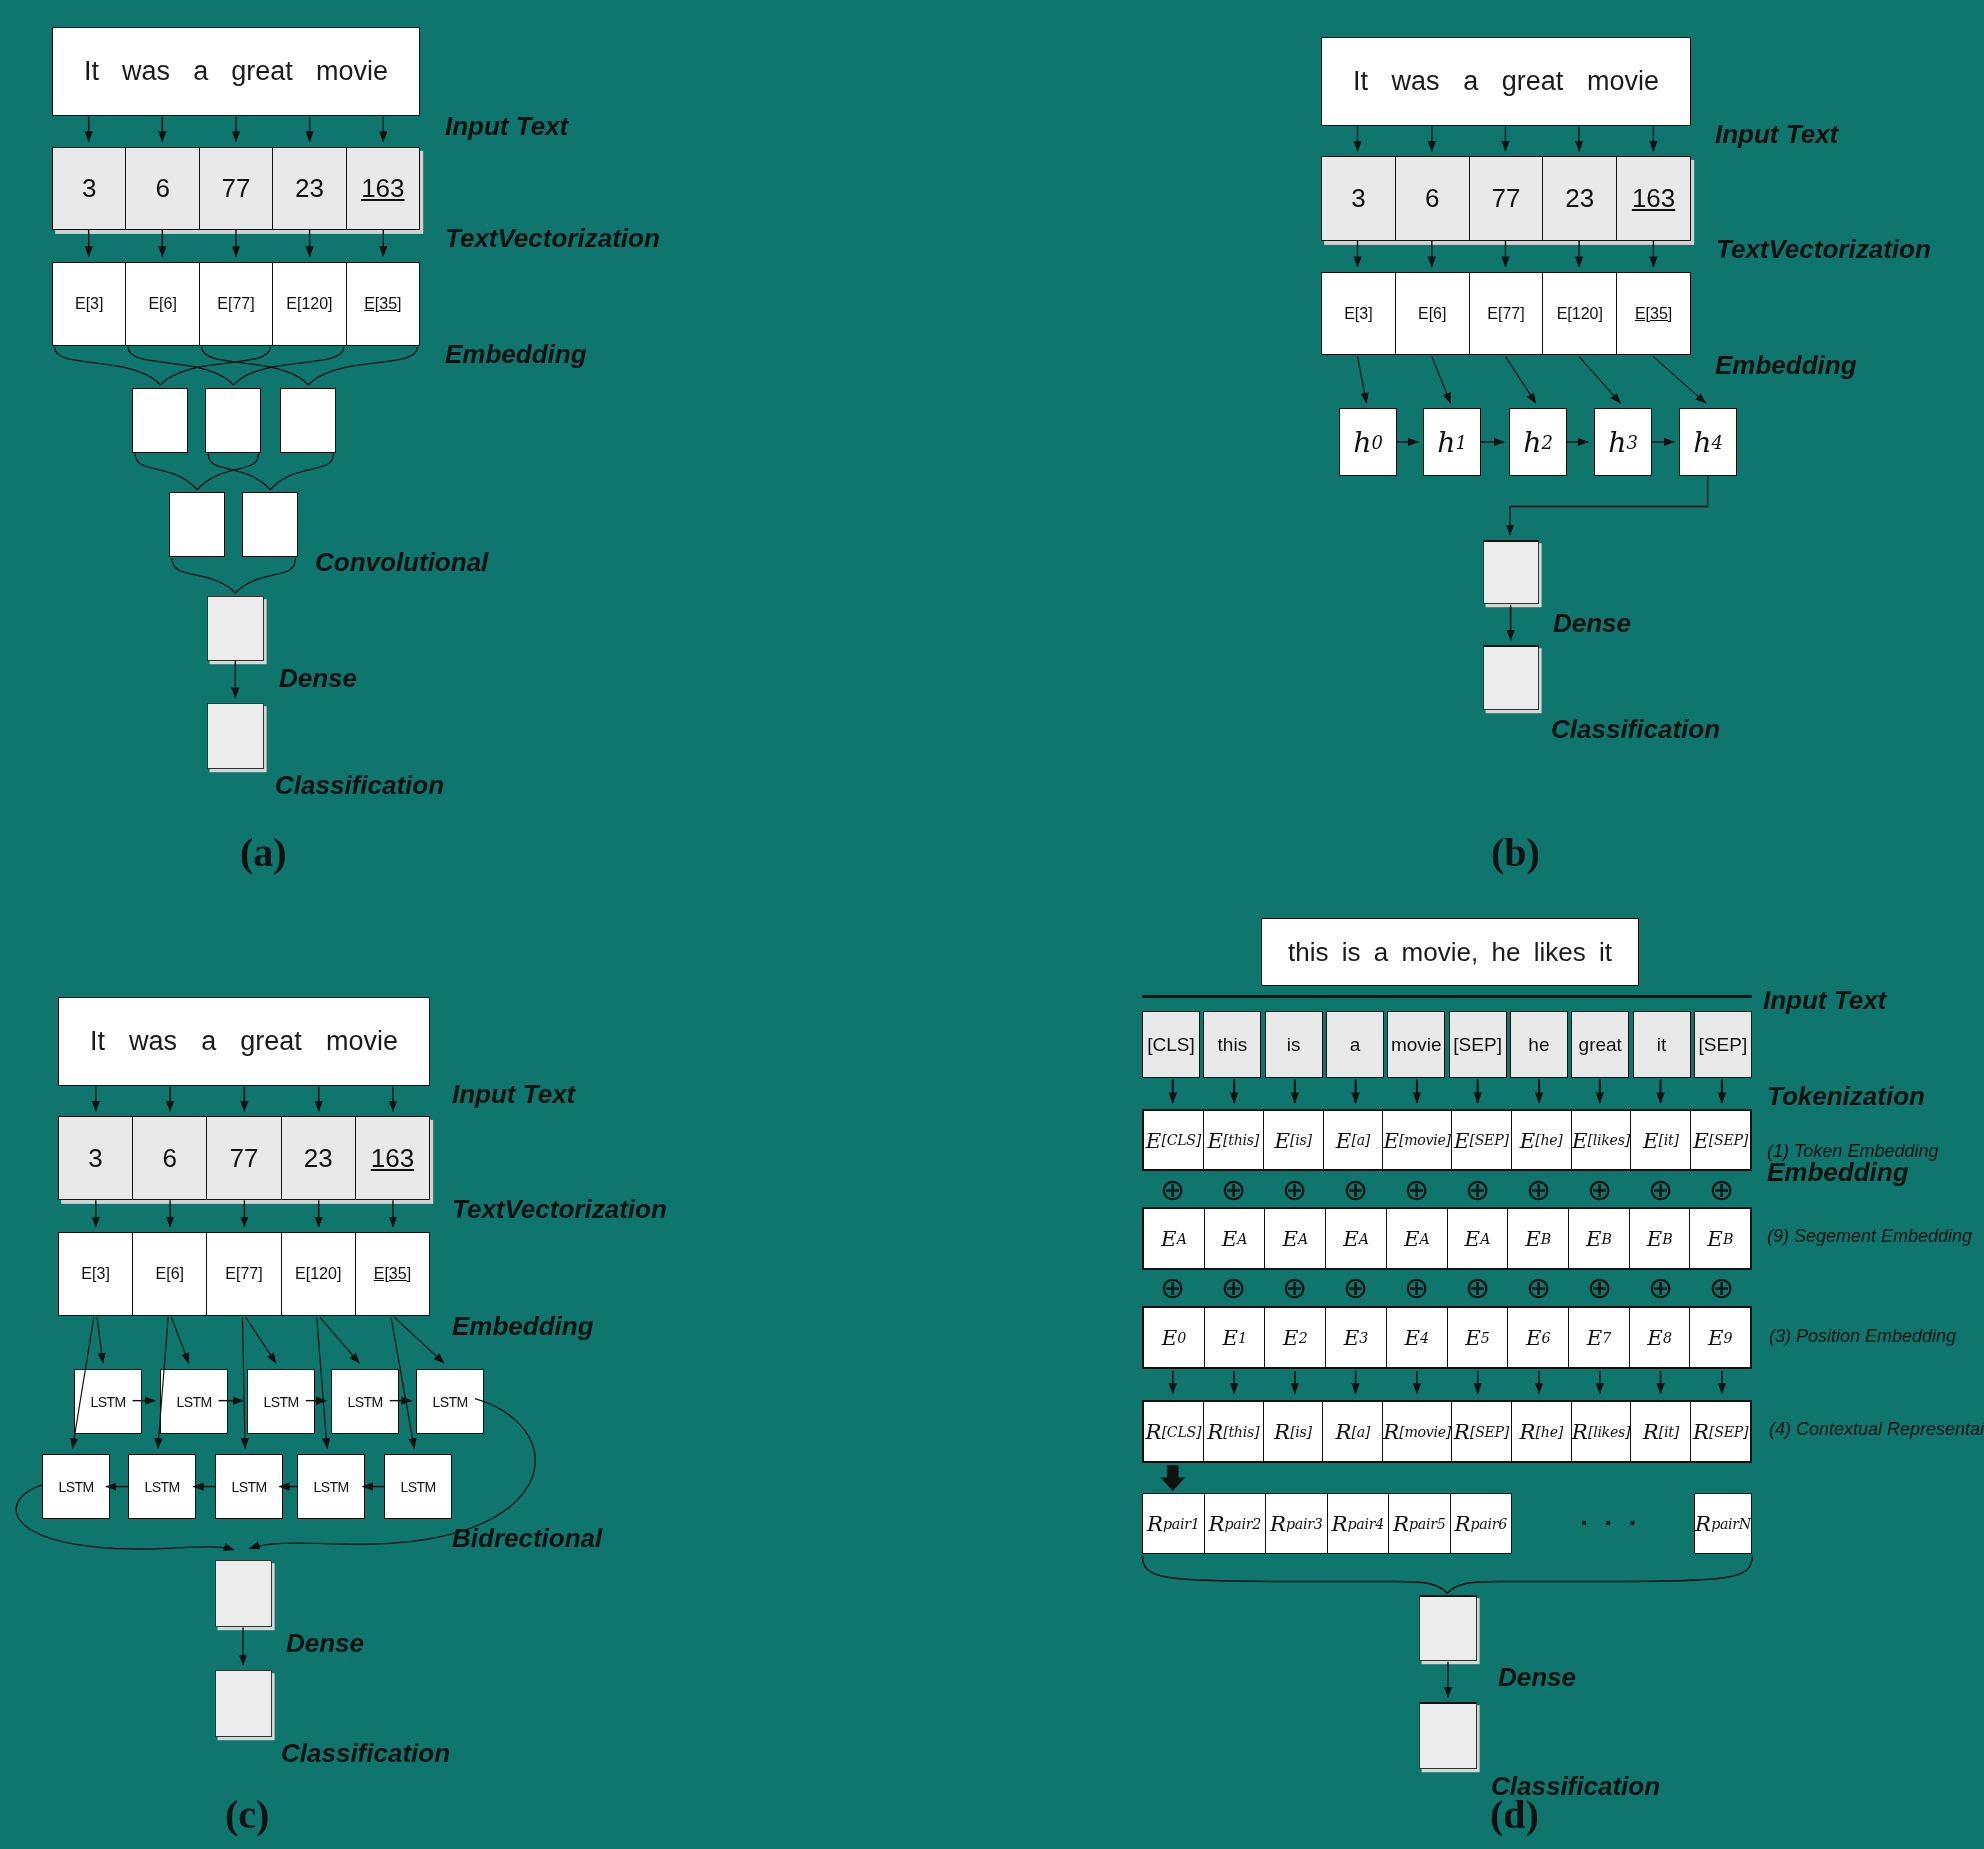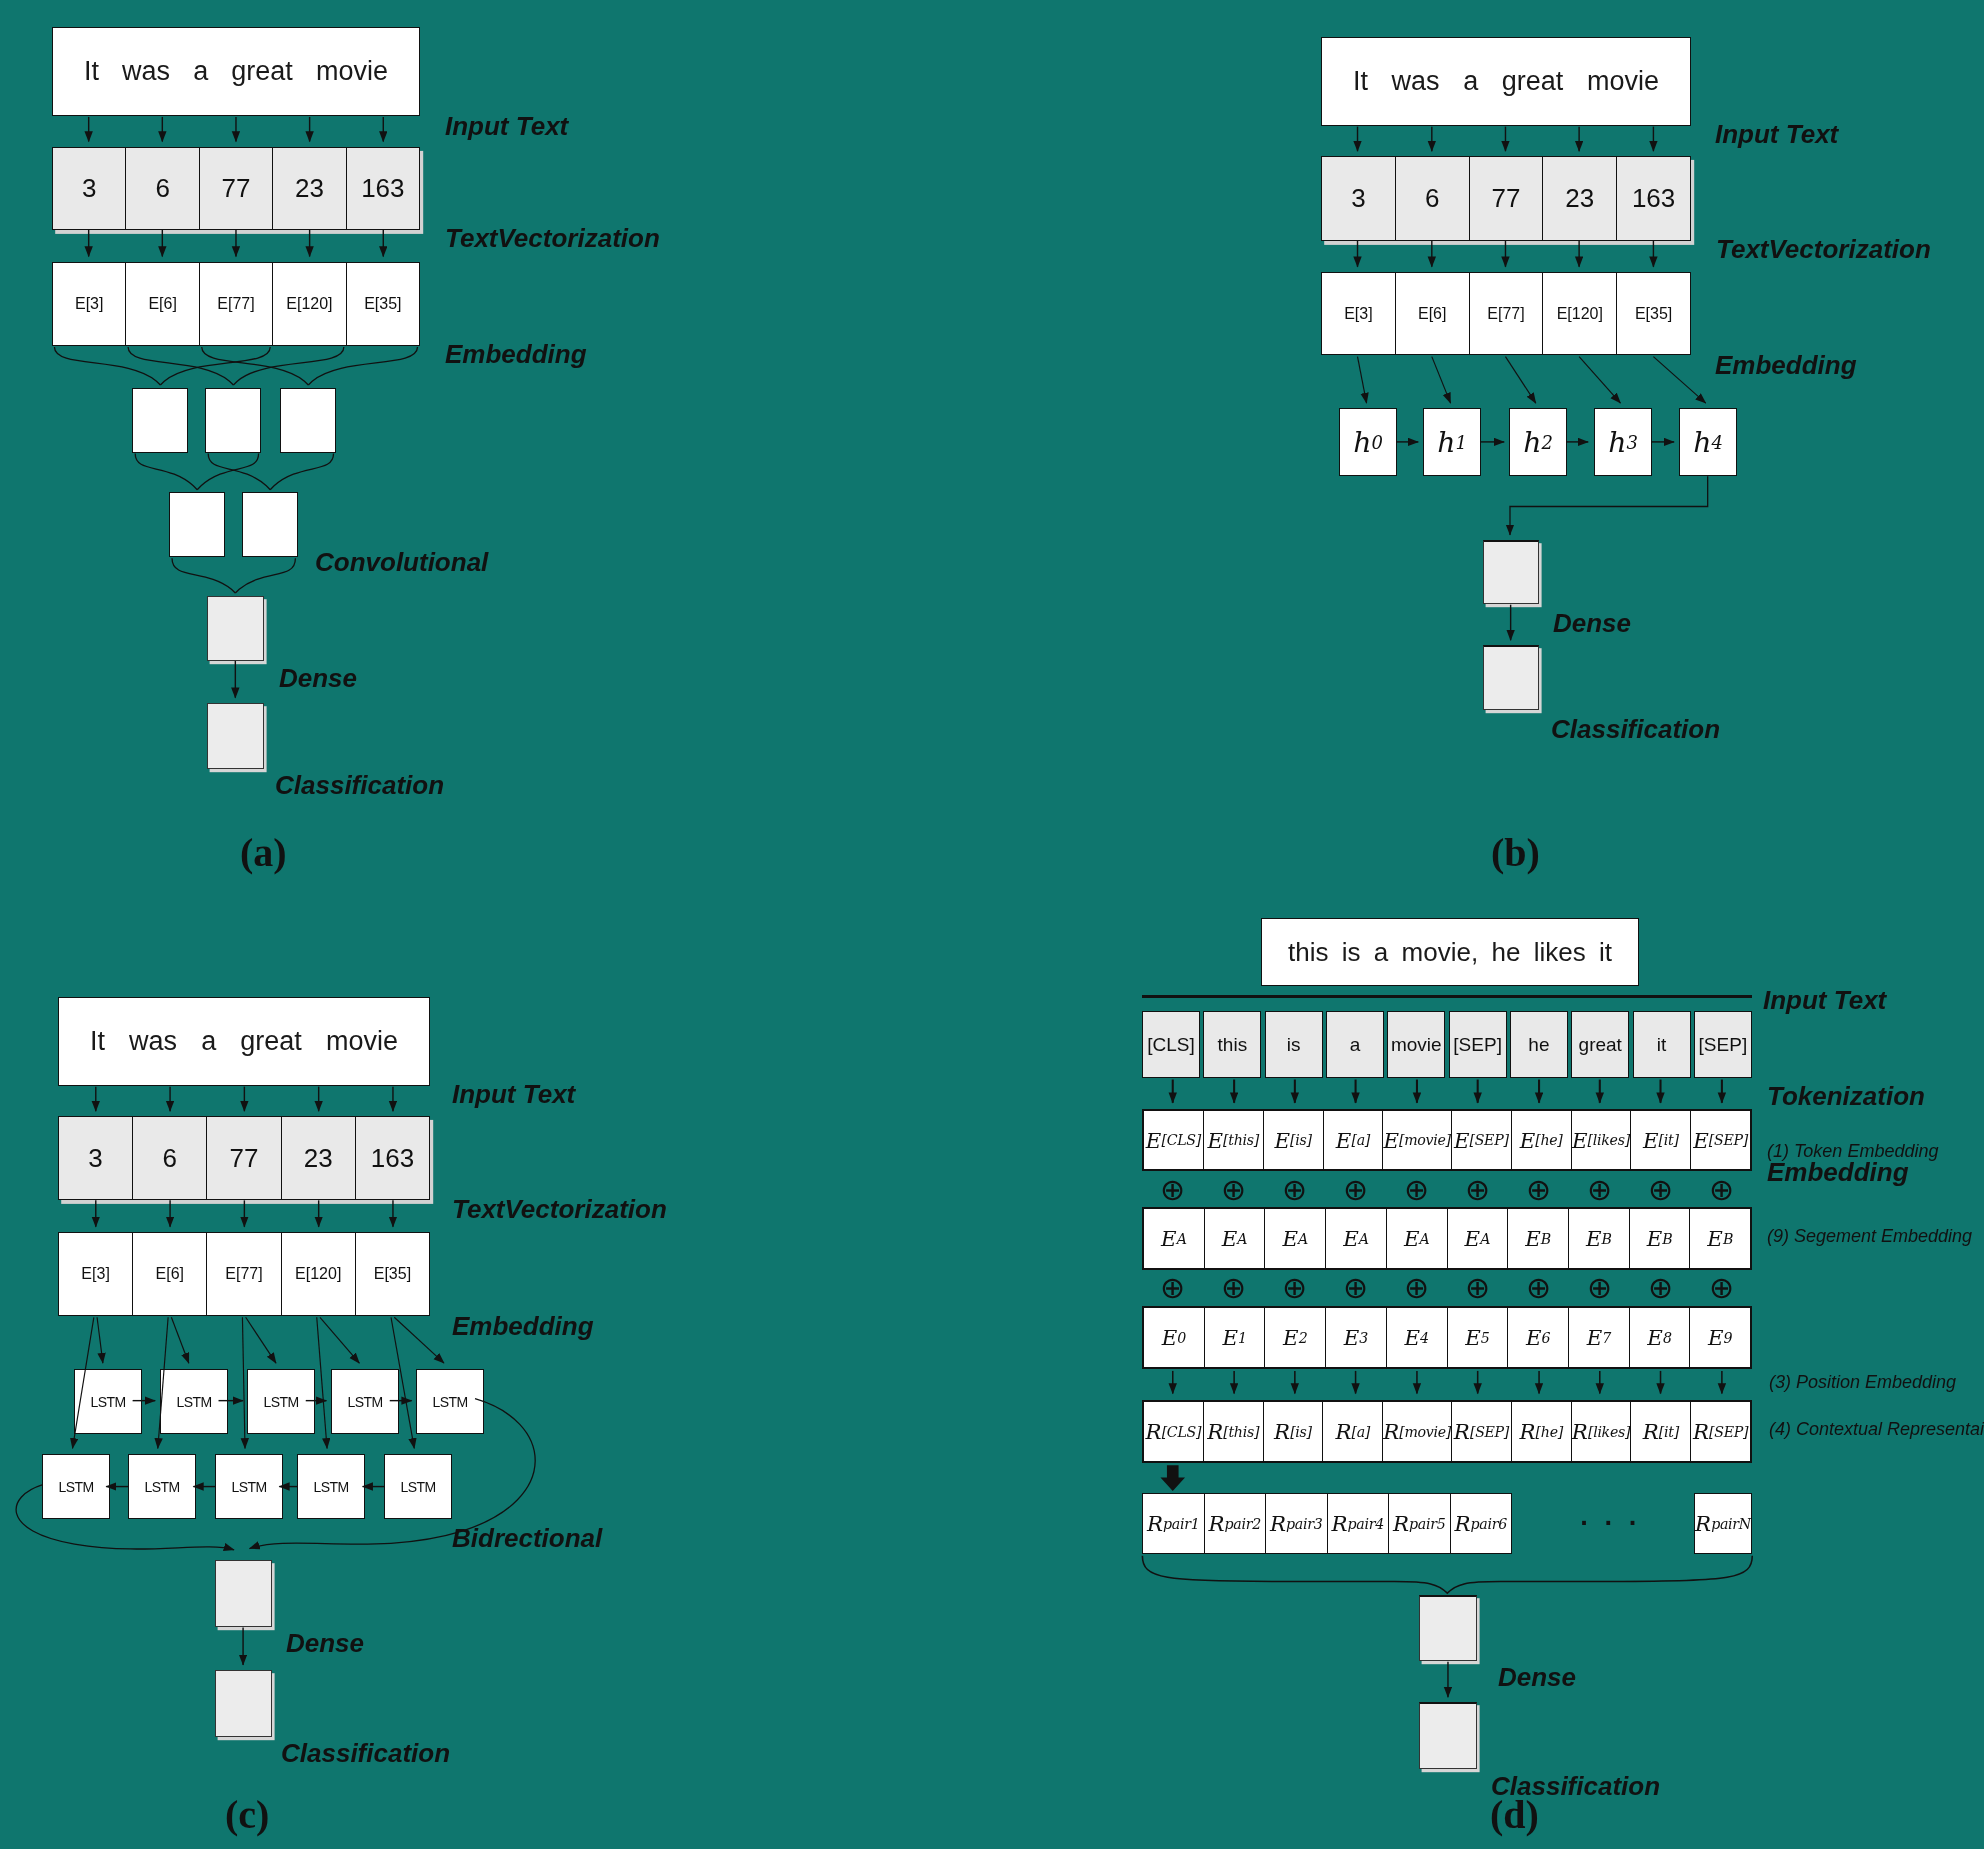--- a/index.html
+++ b/index.html
@@ -10,21 +10,21 @@
   .box{position:absolute;background:#fff;border:1.9px solid #111;box-sizing:border-box;
        display:flex;align-items:center;justify-content:center;}
   .sentence{display:flex;width:100%;justify-content:space-between;padding:0 31px;box-sizing:border-box;
             font-size:27px;color:#1a1a1a;}
   .sentence.tight{padding:0 26px;font-size:26px;}
 
   .cellrow{position:absolute;display:flex;box-sizing:border-box;border:1.6px solid #111;background:#fff;z-index:2;}
   .cellrow.grey{background:#e9e9e9;box-shadow:3.2px 3.9px 0 #d2d2d2;}
   .cellrow .cell{flex:1;display:flex;align-items:center;justify-content:center;
                  border-right:1.6px solid #111;box-sizing:border-box;font-size:26px;}
-  .cellrow .cell:last-child{border-right:none;}
+  .cellrow .cell:last-child{border-right:none;text-decoration:underline;}
   .cellrow.small .cell{font-size:16px;}
 
   .drow{position:absolute;display:flex;box-sizing:border-box;border:2.3px solid #111;background:#fff;z-index:2;}
   .drow .cell{flex:1;display:flex;align-items:center;justify-content:center;border-right:1.3px solid #111;
               box-sizing:border-box;}
   .drow .cell:last-child{border-right:none;}
 
   .tokrow{position:absolute;display:flex;gap:3.2px;z-index:2;}
   .tokrow .cell{flex:1;background:#e9e9e9;border:1.6px solid #111;box-sizing:border-box;
                 display:flex;align-items:center;justify-content:center;font-size:19px;}
@@ -427,21 +427,21 @@
         </div>
         <div class="cell math">
           <span class="mb">E</span>
           <span class="ms">8</span>
         </div>
         <div class="cell math">
           <span class="mb">E</span>
           <span class="ms">9</span>
         </div>
       </div>
-    <div class="sublbl" style="left:1769px;top:1372px;">(3) Position Embedding</div>
+    <div class="sublbl" style="left:1769px;top:1326px;">(3) Position Embedding</div>
 
     <div class="drow" style="left:1142px;top:1400px;width:610px;height:63px;">
         <div class="cell math">
           <span class="mb">R</span>
           <span class="ms">[CLS]</span>
         </div>
         <div class="cell math">
           <span class="mb">R</span>
           <span class="ms">[this]</span>
         </div>

